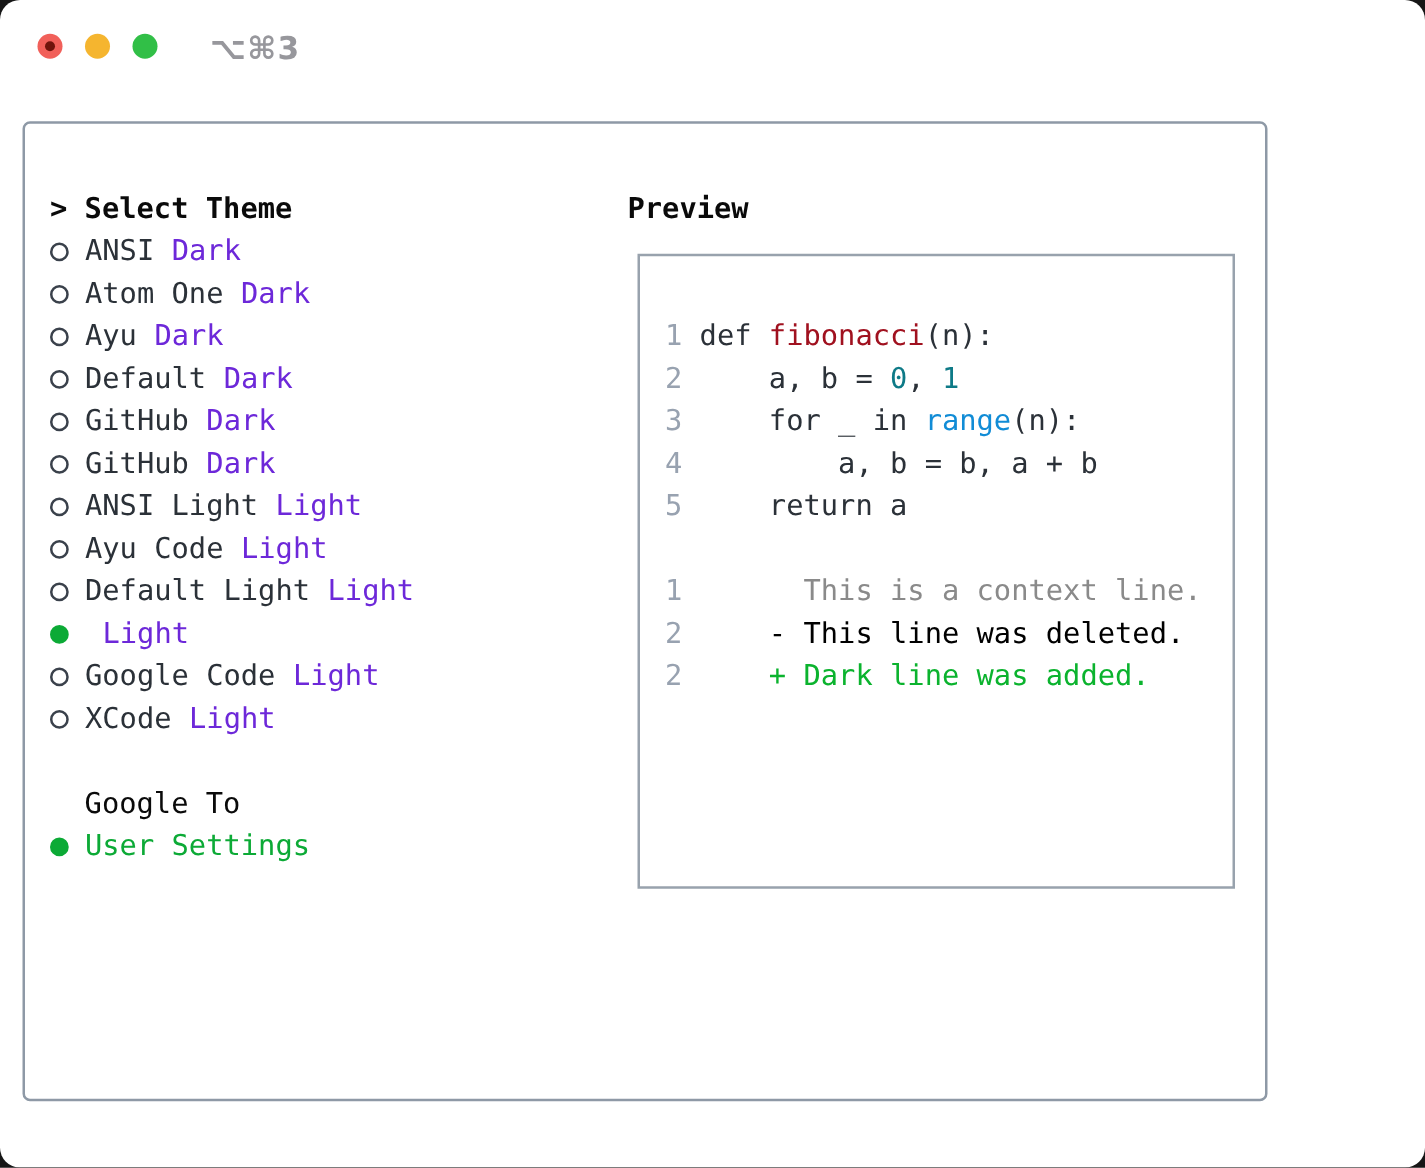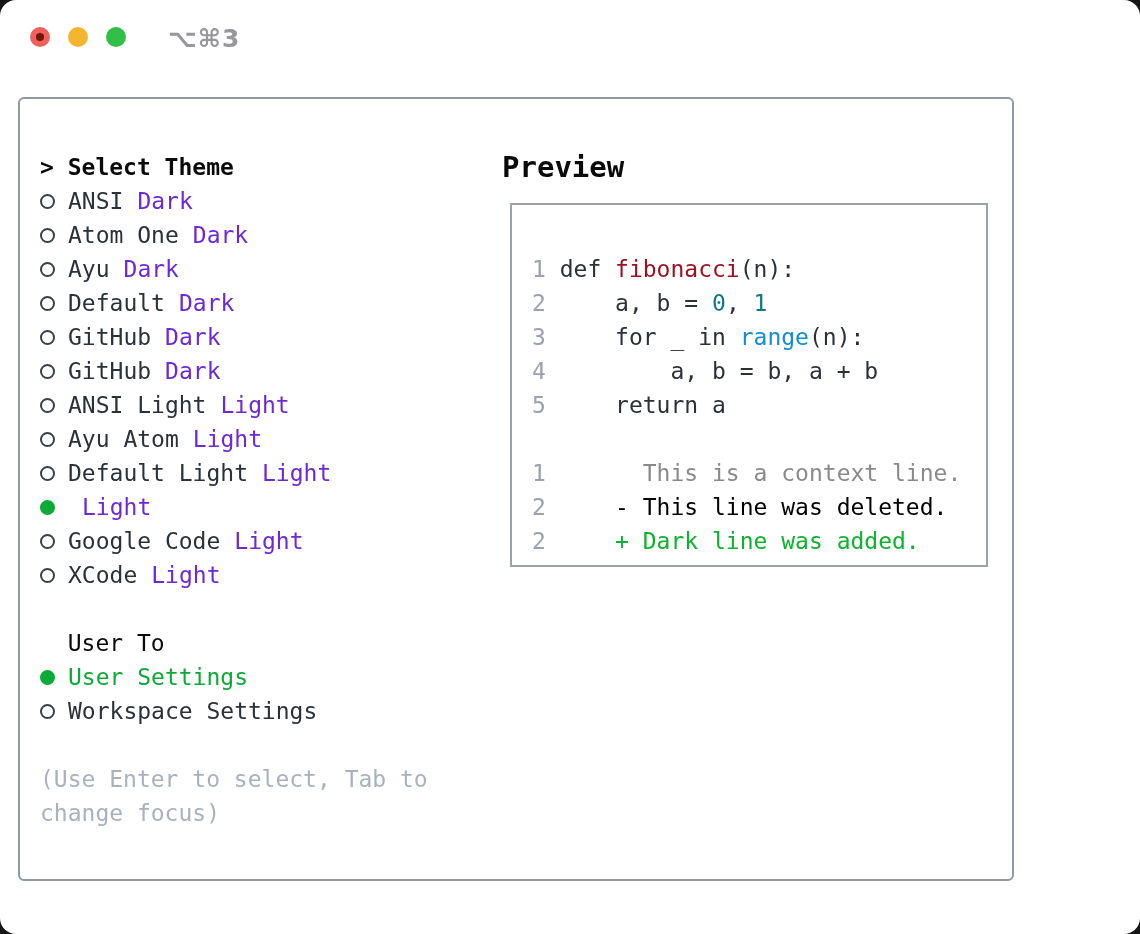--- a/index.html
+++ b/index.html
@@ -37,25 +37,25 @@
   }
   .item[data-state="selected"] .bullet{border-color:#0caa36;background:#0caa36;}
   .item[data-state="selected"] .name{color:#0caa36;}
   .name{color:#2b3138;}
   .tag{color:#6d28d9;margin-left:14px;}
   .spacer{height:34px;}
   .apply-label{padding-left:27.7px;color:#0a0a0a;}
   .hint{width:430px;color:#a8b1bd;white-space:normal;}
   
   .preview-title{
-    position:absolute;left:482px;top:51px;font-size:29px;line-height:34px;
+    position:absolute;left:482px;top:51px;font-size:23px;line-height:34px;
     font-weight:bold;color:#0a0a0a;
   }
   .preview-box{
-    position:absolute;left:490px;top:104px;width:478px;height:364px;
+    position:absolute;left:490px;top:104px;width:478px;height:508px;
     border:2px solid #98a2ad;box-sizing:border-box;
     padding:47px 0 0 20px;overflow:hidden;
   }
   .cline{height:34px;line-height:34px;font-size:23px;white-space:pre;}
   .ln{display:inline-block;width:27.7px;color:#98a2b0;}
   .seg{white-space:pre;}
   .seg[data-tok="p"]{color:#2b3138;}
   .seg[data-tok="red"]{color:#a0111f;}
   .seg[data-tok="teal"]{color:#0e7a87;}
   .seg[data-tok="blue"]{color:#118cd6;}
@@ -112,21 +112,21 @@
         <span class="name">GitHub</span>
         <span class="tag">Dark</span>
       </div>
       <div class="row item" data-state="">
         <span class="bullet"></span>
         <span class="name">ANSI Light</span>
         <span class="tag">Light</span>
       </div>
       <div class="row item" data-state="">
         <span class="bullet"></span>
-        <span class="name">Ayu Atom</span>
+        <span class="name">Ayu Code</span>
         <span class="tag">Light</span>
       </div>
       <div class="row item" data-state="">
         <span class="bullet"></span>
         <span class="name">Default Light</span>
         <span class="tag">Light</span>
       </div>
       <div class="row item" data-state="selected">
         <span class="bullet"></span>
         <span class="tag">Light</span>
@@ -137,33 +137,28 @@
         <span class="tag">Light</span>
       </div>
       <div class="row item" data-state="">
         <span class="bullet"></span>
         <span class="name">XCode</span>
         <span class="tag">Light</span>
       </div>
 
       <div class="spacer"></div>
 
-      <div class="row apply-label">User To</div>
+      <div class="row apply-label">Google To</div>
       <div class="row item" data-state="selected">
         <span class="bullet"></span>
         <span class="name">User Settings</span>
       </div>
-      <div class="row item" data-state="">
-        <span class="bullet"></span>
-        <span class="name">Workspace Settings</span>
-      </div>
 
       <div class="spacer"></div>
 
-      <div class="hint">(Use Enter to select, Tab to change focus)</div>
     </div>
 
     <div class="preview-title">Preview</div>
 
     <div class="preview-box">
       <div class="cline"><span class="ln">1</span><span class="seg" data-tok="p">def </span><span class="seg" data-tok="red">fibonacci</span><span class="seg" data-tok="p">(n):</span><span class="seg"></span></div>
       <div class="cline"><span class="ln">2</span><span class="seg" data-tok="p">    a, b = </span><span class="seg" data-tok="teal">0</span><span class="seg" data-tok="p">, </span><span class="seg" data-tok="teal">1</span></div>
       <div class="cline"><span class="ln">3</span><span class="seg" data-tok="p">    for _ in </span><span class="seg" data-tok="blue">range</span><span class="seg" data-tok="p">(n):</span><span class="seg"></span></div>
       <div class="cline"><span class="ln">4</span><span class="seg" data-tok="p">        a, b = b, a + b</span></div>
       <div class="cline"><span class="ln">5</span><span class="seg" data-tok="p">    return a</span></div>

